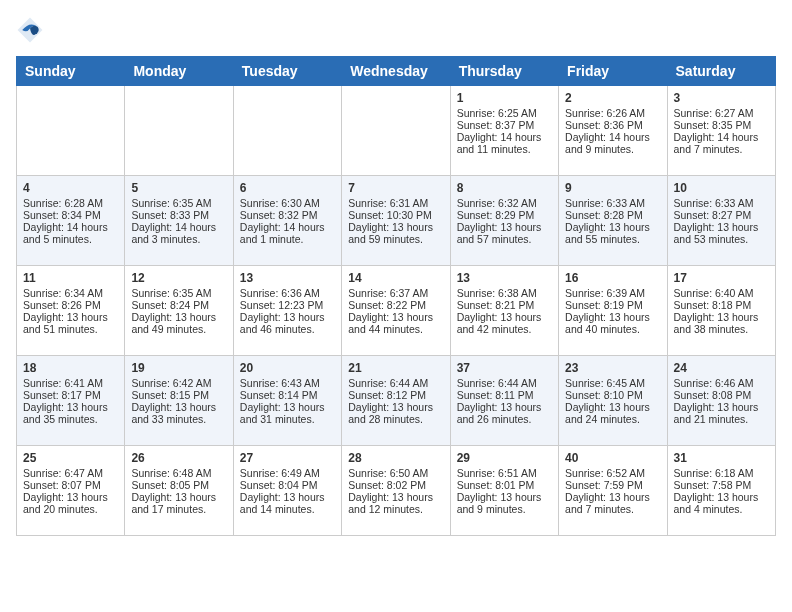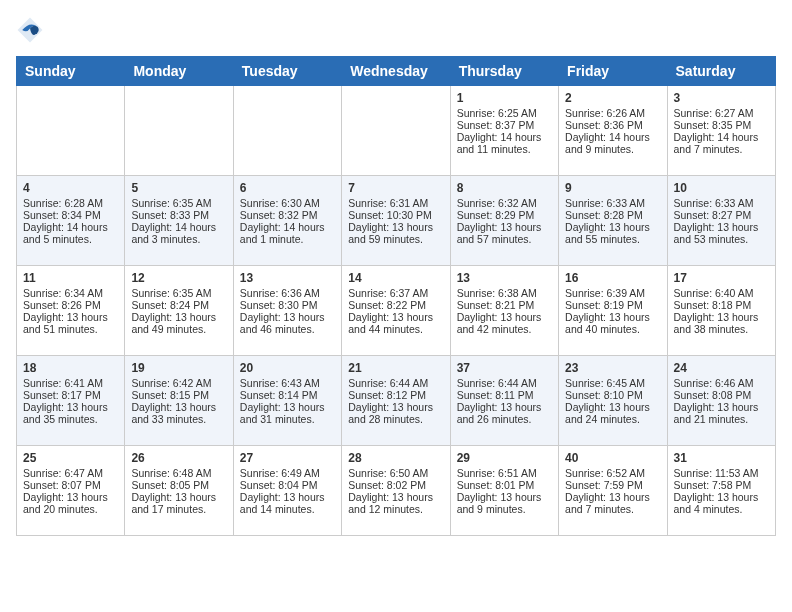--- a/index.html
+++ b/index.html
@@ -195,21 +195,21 @@
         </td>
         <td>
           <span class="day-number">12</span>
           <div>Sunrise: 6:35 AM</div>
           <div>Sunset: 8:24 PM</div>
           <div>Daylight: 13 hours and 49 minutes.</div>
         </td>
         <td>
           <span class="day-number">13</span>
           <div>Sunrise: 6:36 AM</div>
-          <div>Sunset: 8:30 PM</div>
+          <div>Sunset: 12:23 PM</div>
           <div>Daylight: 13 hours and 46 minutes.</div>
         </td>
         <td>
           <span class="day-number">14</span>
           <div>Sunrise: 6:37 AM</div>
           <div>Sunset: 8:22 PM</div>
           <div>Daylight: 13 hours and 44 minutes.</div>
         </td>
         <td>
           <span class="day-number">13</span>
@@ -306,19 +306,19 @@
           <div>Daylight: 13 hours and 9 minutes.</div>
         </td>
         <td>
           <span class="day-number">40</span>
           <div>Sunrise: 6:52 AM</div>
           <div>Sunset: 7:59 PM</div>
           <div>Daylight: 13 hours and 7 minutes.</div>
         </td>
         <td>
           <span class="day-number">31</span>
-          <div>Sunrise: 11:53 AM</div>
+          <div>Sunrise: 6:18 AM</div>
           <div>Sunset: 7:58 PM</div>
           <div>Daylight: 13 hours and 4 minutes.</div>
         </td>
       </tr>
     </tbody>
 </table>
 
 </body></html>

